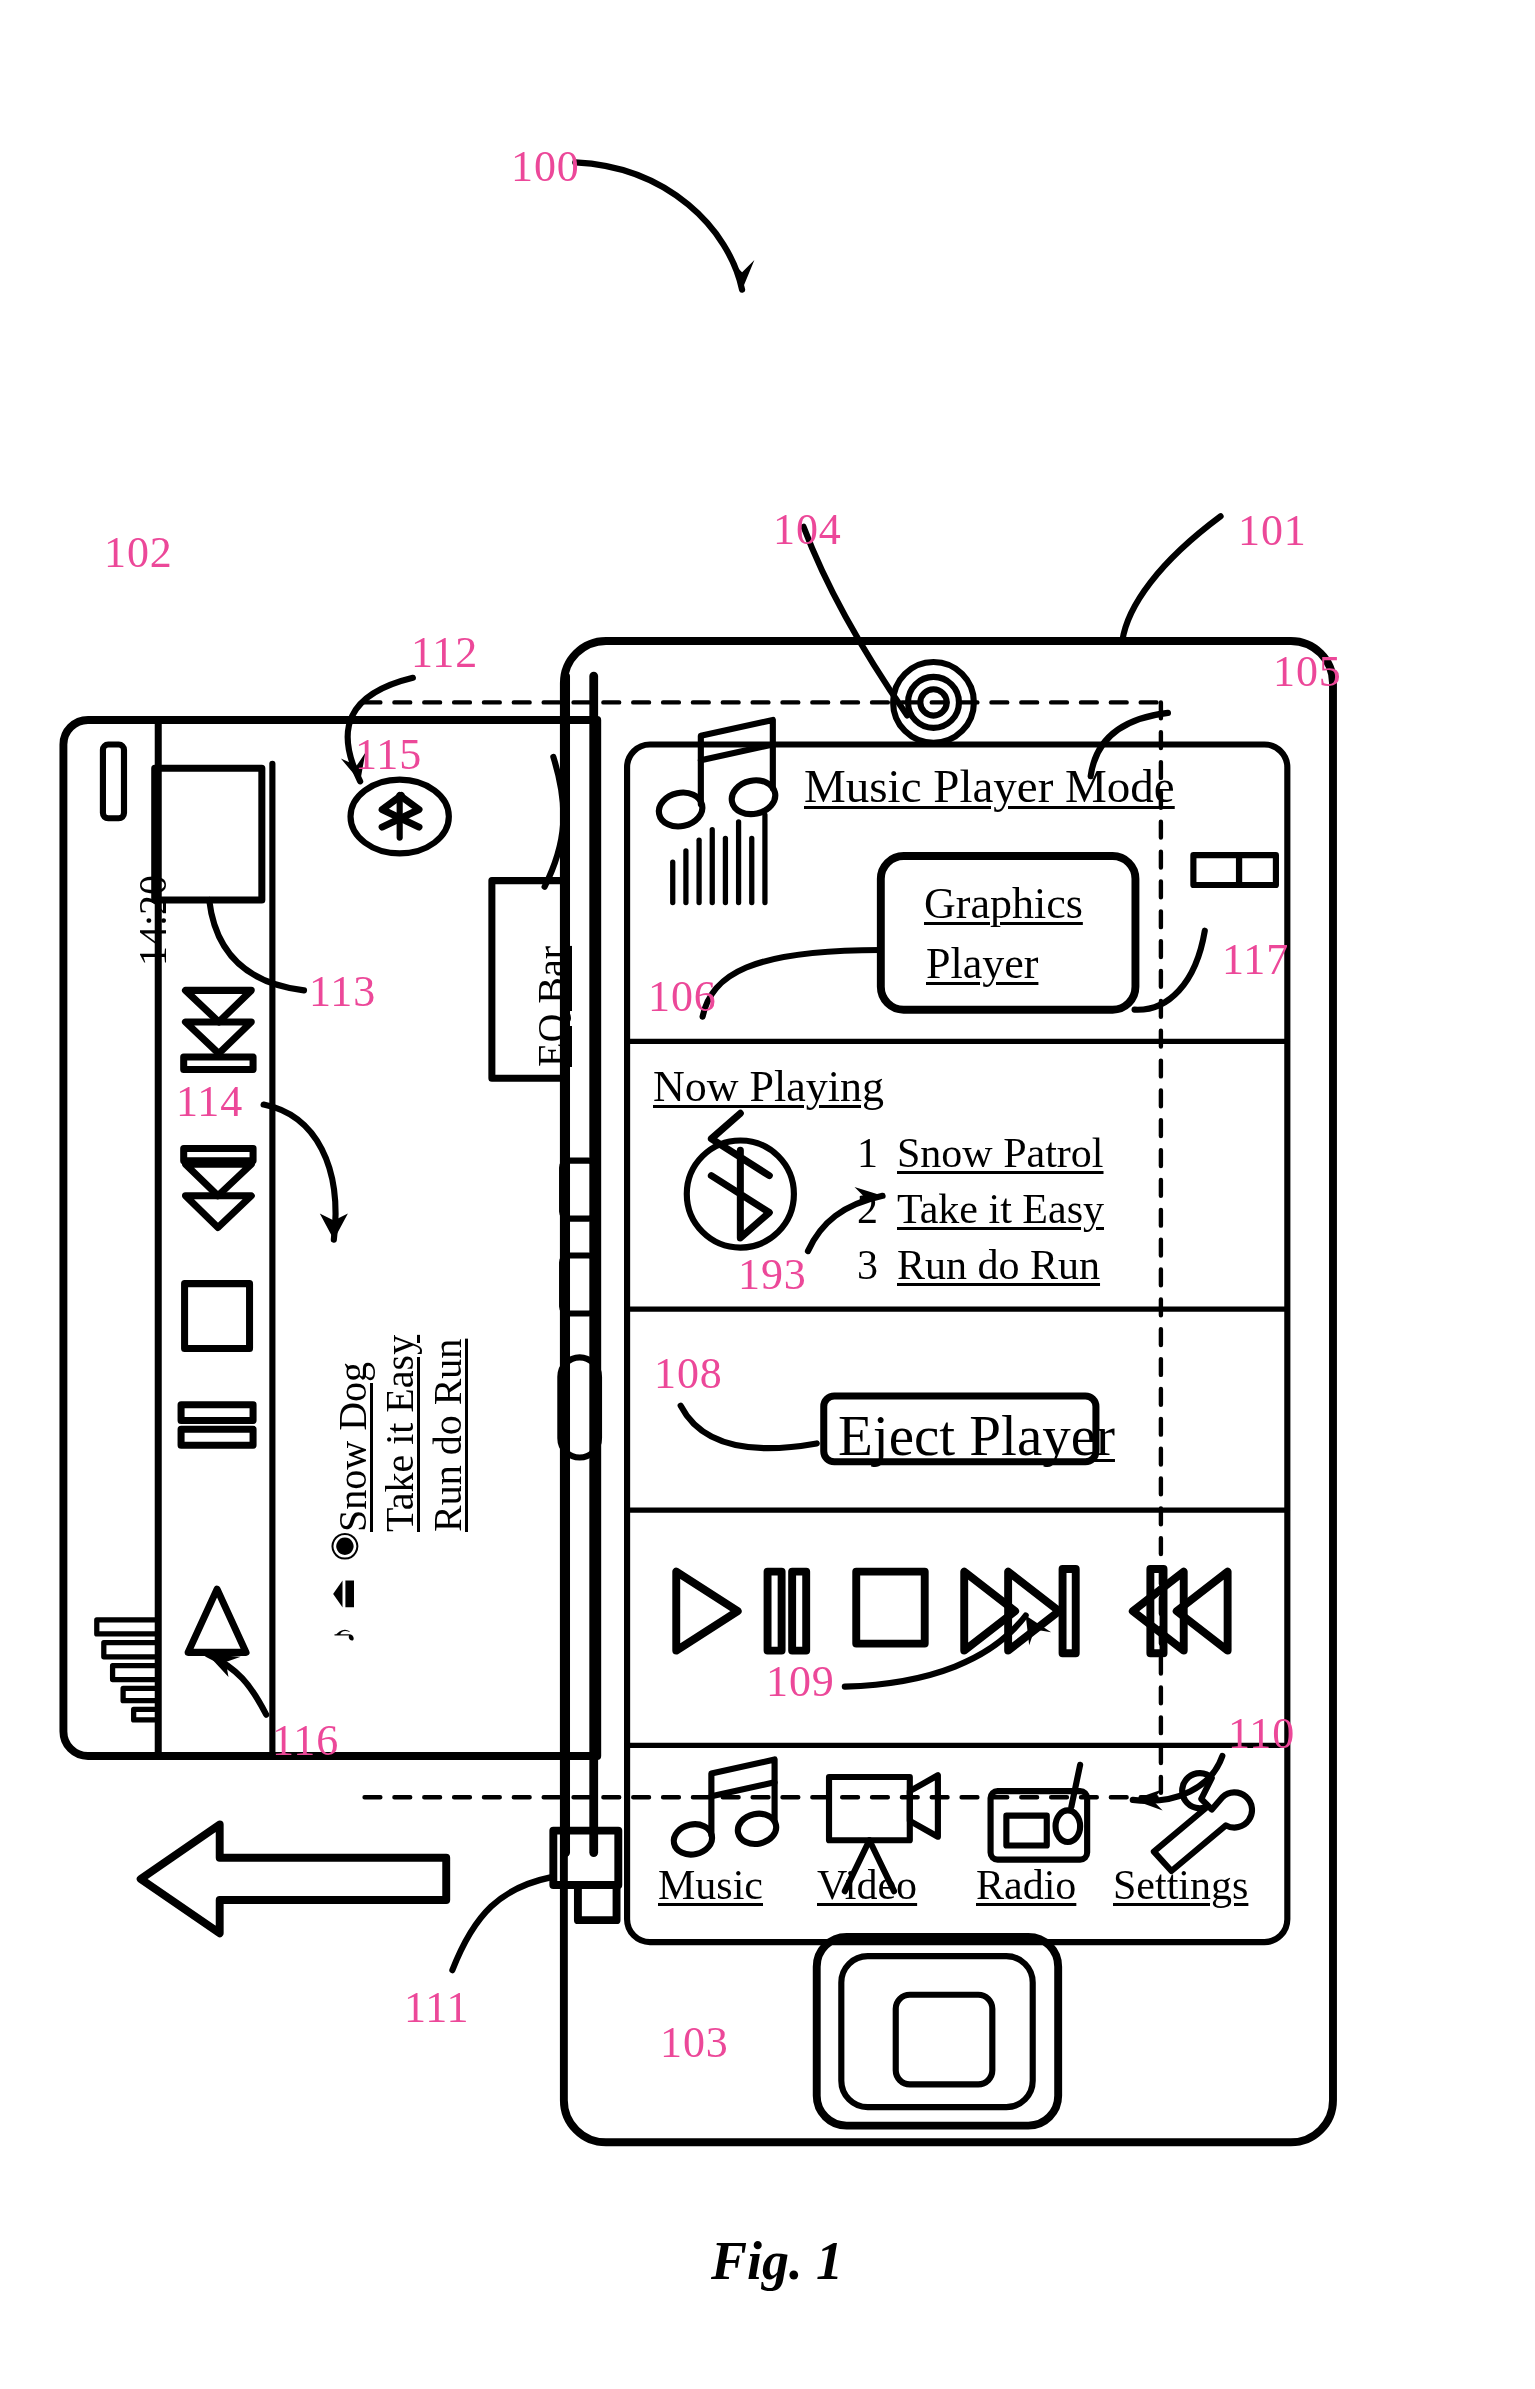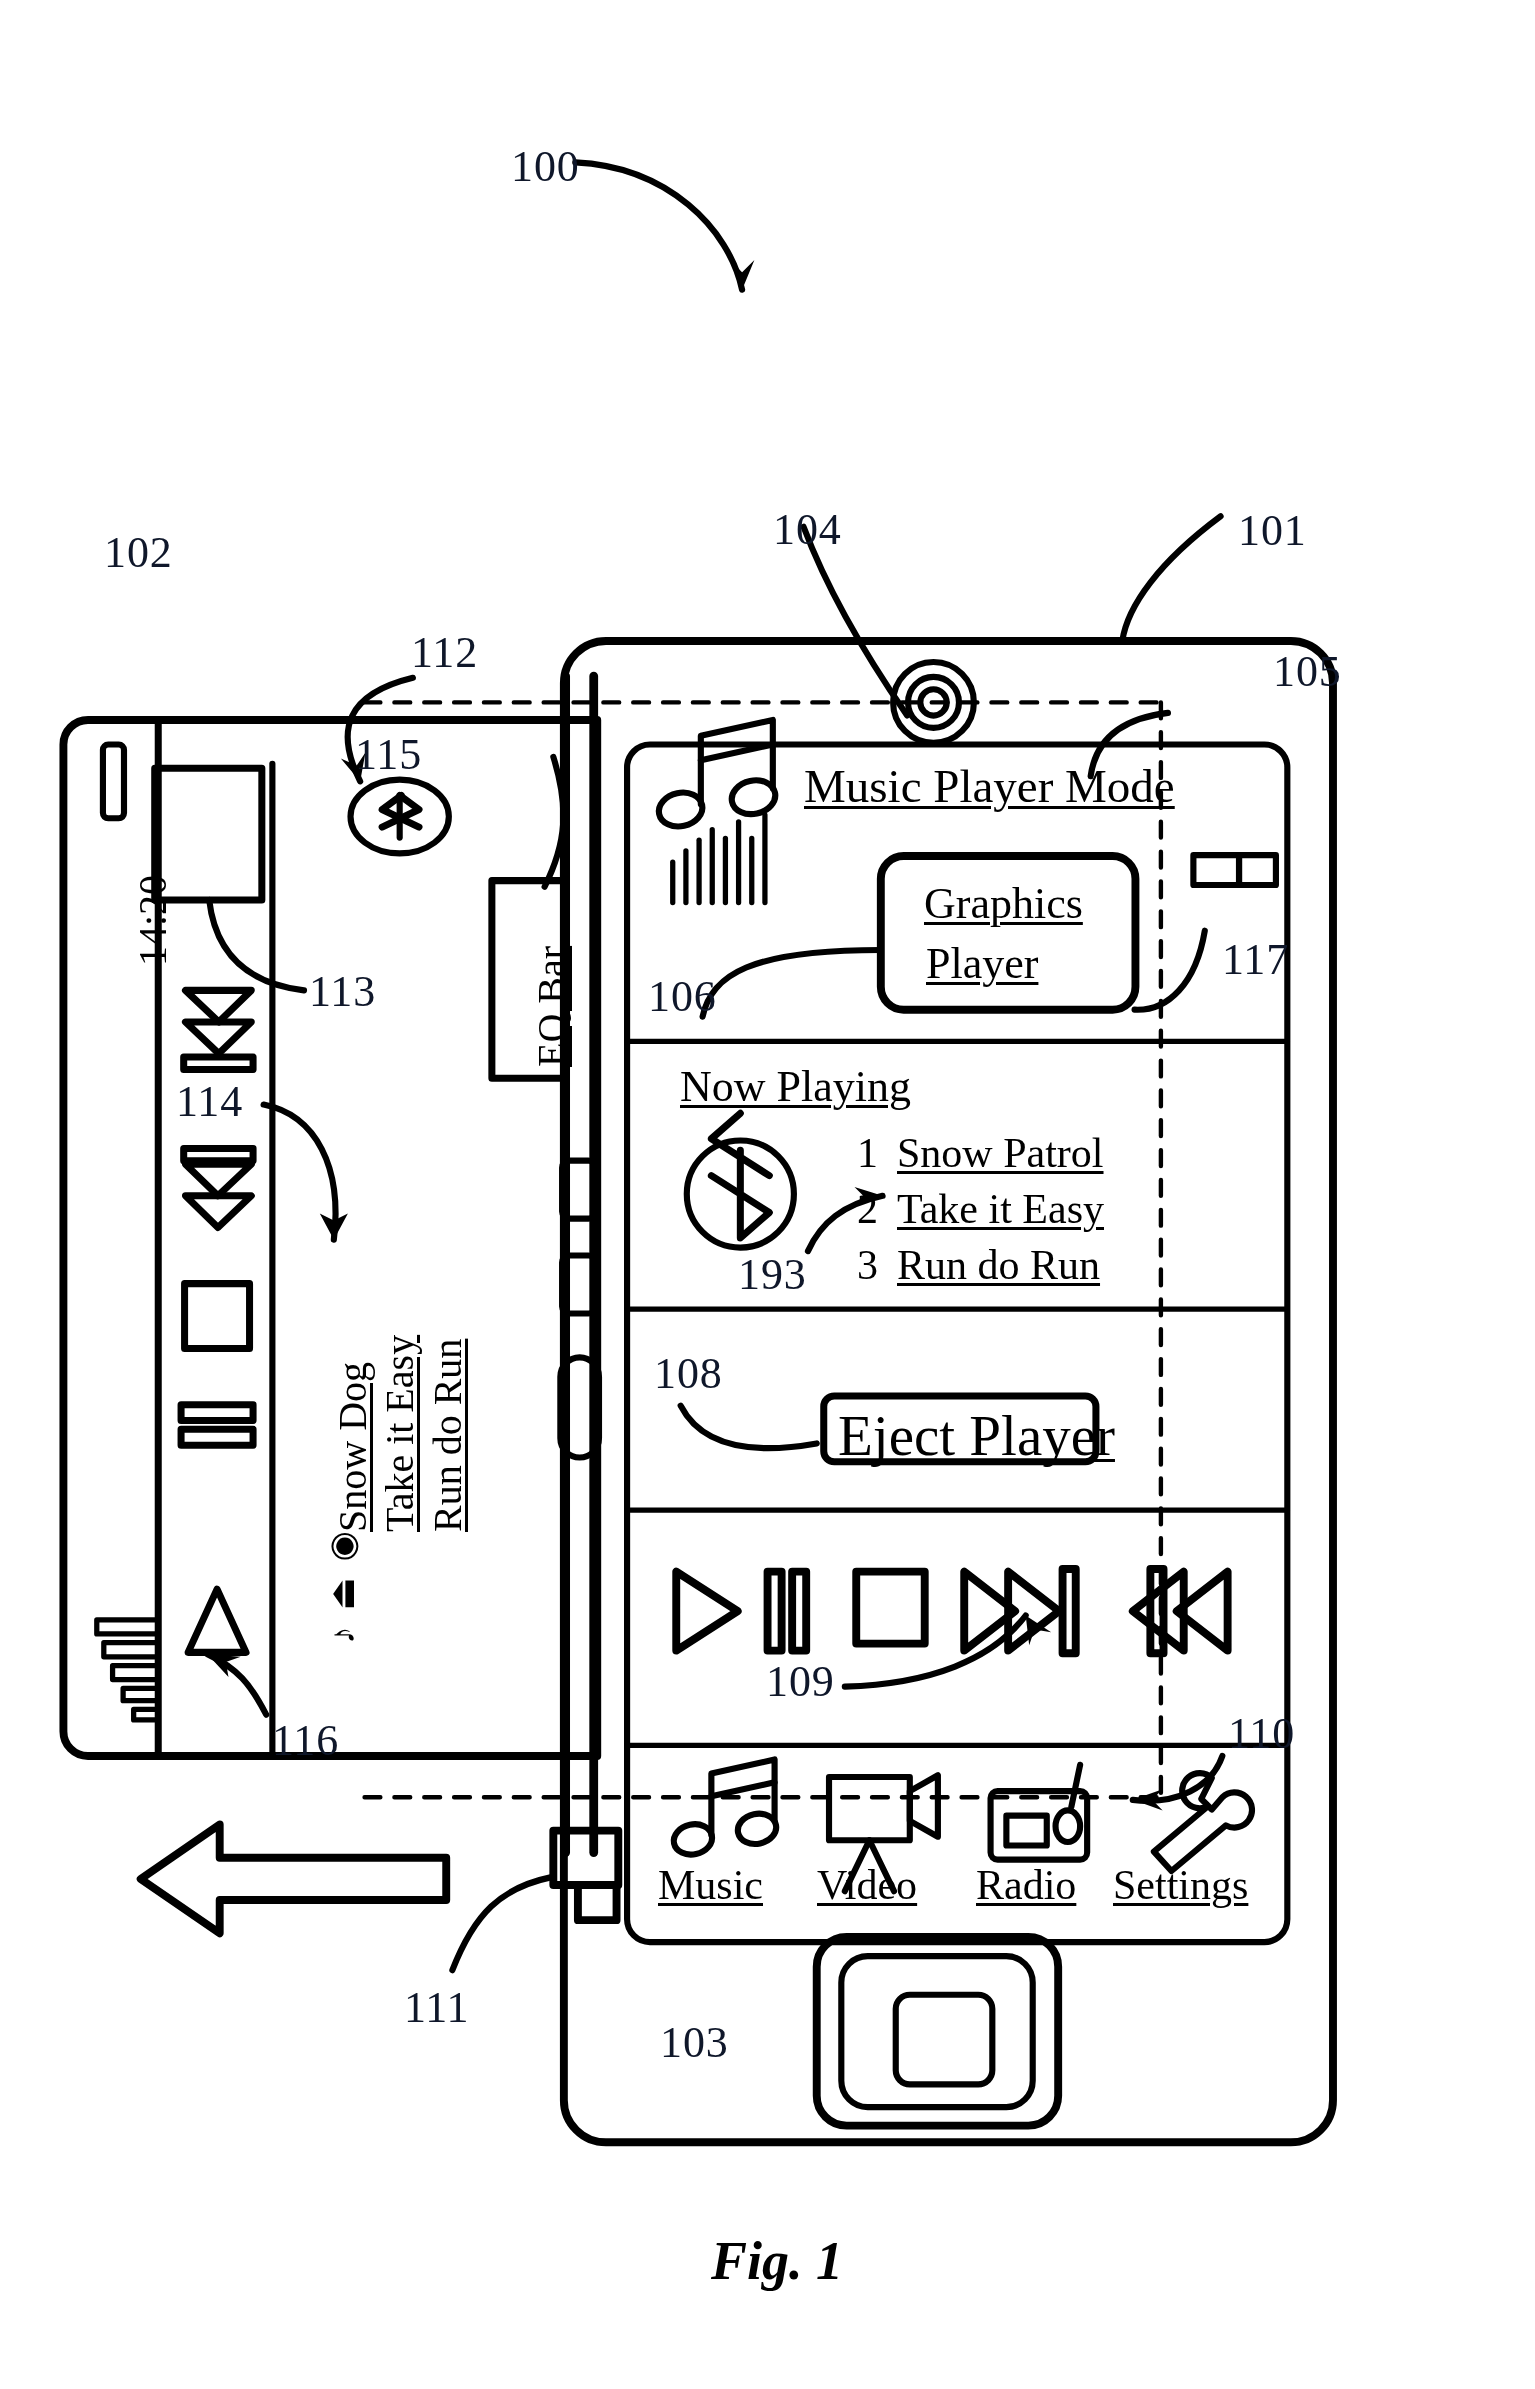--- a/index.html
+++ b/index.html
@@ -2,21 +2,21 @@
 <html style="font-size:14px"><head>
 <meta charset="utf-8">
 <style>
   html,body{margin:0;padding:0;background:#fff;}
   body{
     width:1536px;height:2389px;position:relative;overflow:hidden;
     font-family:"Liberation Serif", serif;color:#000;
   }
   .fig{position:absolute;inset:0;}
   svg{position:absolute;left:0;top:0;width:1536px;height:2389px;overflow:visible;}
-  .lbl{position:absolute;font-family:"Liberation Serif",serif;font-size:40px;color:#0f172a;white-space:nowrap;line-height:1;}
+  .lbl{position:absolute;font-family:"Liberation Serif",serif;font-size:40px;color:#ec4899;white-space:nowrap;line-height:1;}
   .ref{font-size:44px;letter-spacing:0.9px;}
   .ui{position:absolute;font-family:"Liberation Serif",serif;color:#000;white-space:nowrap;line-height:1.05;}
   .u{text-decoration:underline;text-decoration-thickness:2.6px;text-underline-offset:3.5px;}
   .rot{transform-origin:0 0;}
   .figcap{position:absolute;font-family:"Liberation Serif",serif;font-style:italic;font-weight:bold;font-size:54px;}
 </style>
 </head>
 <body>
 
 <div class="fig">
@@ -225,21 +225,21 @@
 <div class="lbl ref" style="left:176px;top:1080px;">114</div>
 <div class="lbl ref" style="left:355px;top:733px;">115</div>
 <div class="lbl ref" style="left:272px;top:1719px;">116</div>
 <div class="lbl ref" style="left:1222px;top:938px;">117</div>
 
 <div class="ui u" style="left:804px;top:762px;font-size:47px;">Music Player Mode</div>
 
 <div class="ui u" style="left:924px;top:881px;font-size:44px;">Graphics</div>
 <div class="ui u" style="left:926px;top:941px;font-size:44px;">Player</div>
 
-<div class="ui u" style="left:653px;top:1064px;font-size:44px;margin-left:27px;">Now Playing</div>
+<div class="ui u" style="left:653px;top:1064px;font-size:44px;">Now Playing</div>
 
 <div class="ui" style="left:857px;top:1131px;font-size:42px;">1</div>
 <div class="ui u" style="left:897px;top:1131px;font-size:42px;">Snow Patrol</div>
 
 <div class="ui" style="left:857px;top:1187px;font-size:42px;">2</div>
 <div class="ui u" style="left:897px;top:1187px;font-size:42px;">Take it Easy</div>
 
 <div class="ui" style="left:857px;top:1243px;font-size:42px;">3</div>
 <div class="ui u" style="left:897px;top:1243px;font-size:42px;">Run do Run</div>
 

